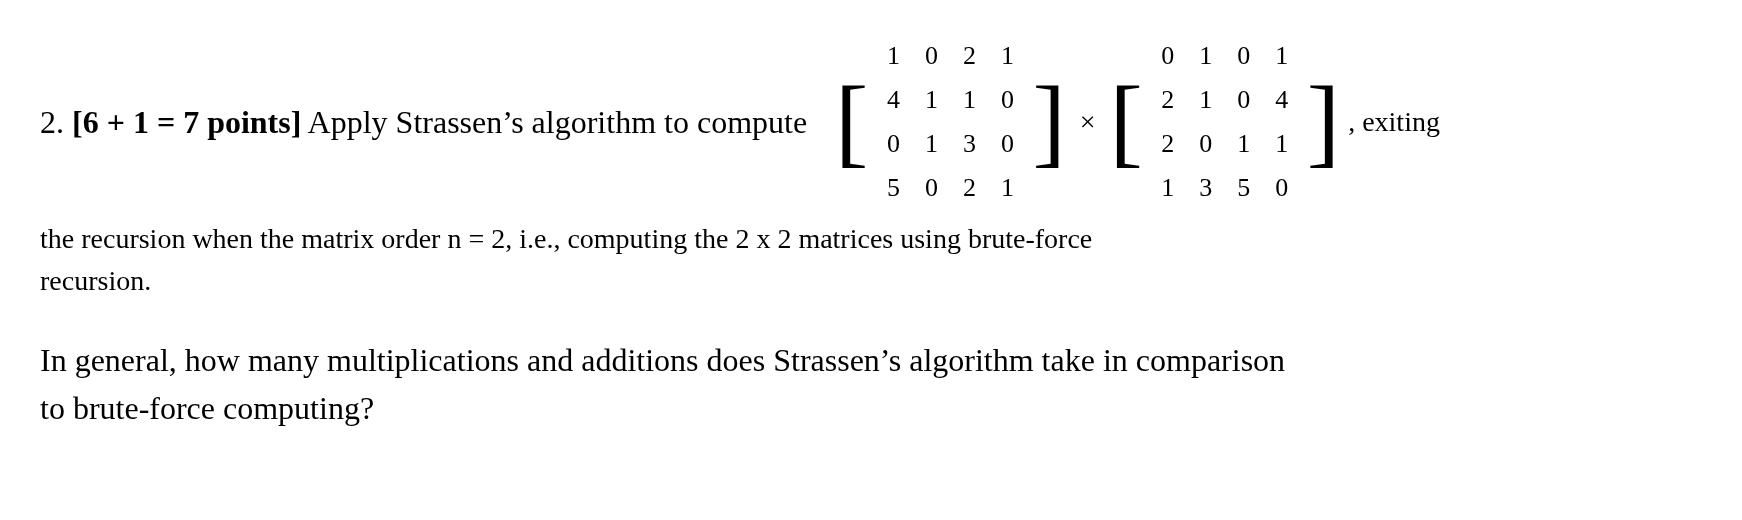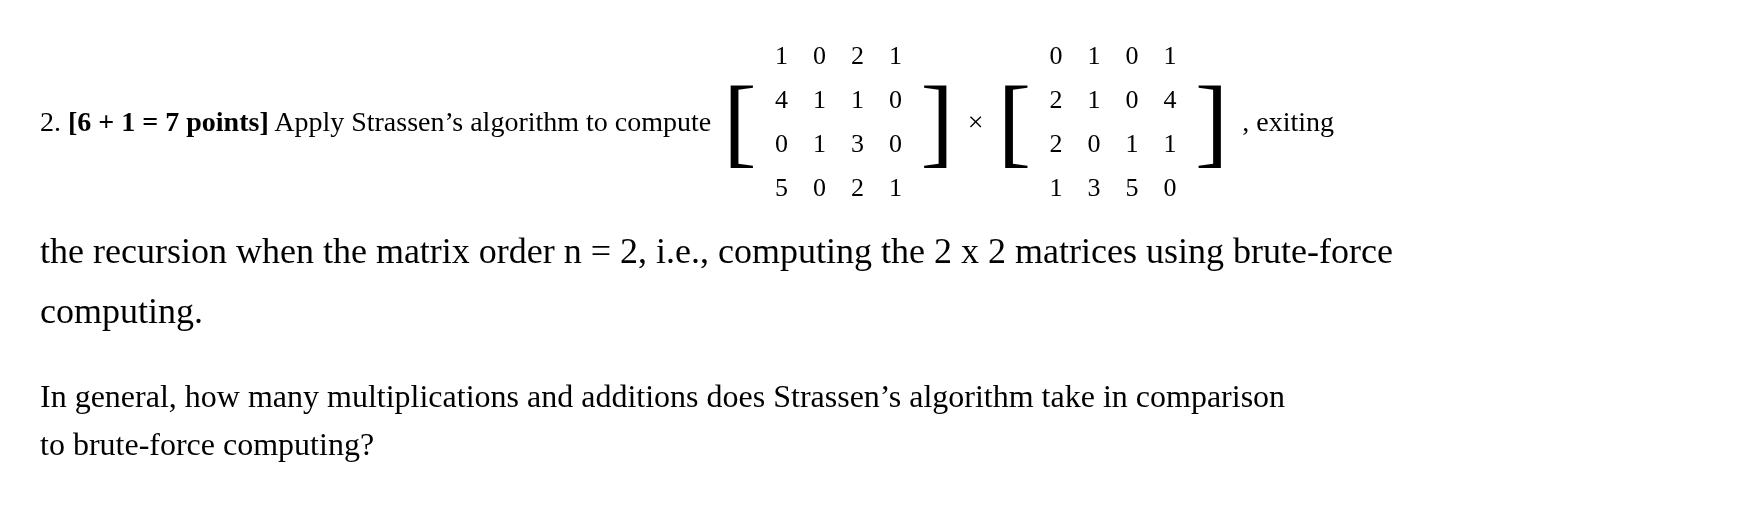--- a/index.html
+++ b/index.html
@@ -25,23 +25,23 @@
     }
 
     .first-line {
       display: flex;
       align-items: center;
       flex-wrap: nowrap;
       margin-bottom: 4px;
     }
 
     .question-prefix {
-      font-size: 28px;
+      font-size: 32px;
       white-space: nowrap;
-      margin-right: 2px;
+      margin-right: 18px;
     }
 
     .bold-points {
       font-weight: bold;
     }
 
     .matrix-expression {
       display: flex;
       align-items: center;
       margin-left: 10px;
@@ -78,27 +78,26 @@
       width: 38px;
     }
 
     .times-symbol {
       font-size: 28px;
       margin: 0 14px;
     }
 
     .comma-exiting {
       font-size: 28px;
-      margin-left: 14px;
+      margin-left: 8px;
       white-space: nowrap;
     }
 
     .continuation-line {
-      font-size: 36px;
-      margin-top: 6px;
+      font-size: 28px;
       line-height: 1.5;
       font-family: Liberation Serif, serif;
     }
 
     .blank-line {
       height: 24px;
     }
 
     .general-question {
       font-size: 32px;
@@ -166,21 +165,21 @@
           <span class="matrix-cell">0</span>
         </div>
         <span class="bracket-right">]</span>
       </div>
 
       <span class="comma-exiting">, exiting</span>
     </div>
   </div>
 
   <div class="continuation-line">the recursion when the matrix order n = 2, i.e., computing the 2 x 2 matrices using brute-force</div>
-  <div class="continuation-line">computing.</div>
+  <div class="continuation-line">recursion.</div>
 
   <div class="blank-line"></div>
 
   <div class="general-question">
     <div>In general, how many multiplications and additions does Strassen’s algorithm take in comparison</div>
     <div>to brute-force computing?</div>
   </div>
 
 </div>
 

